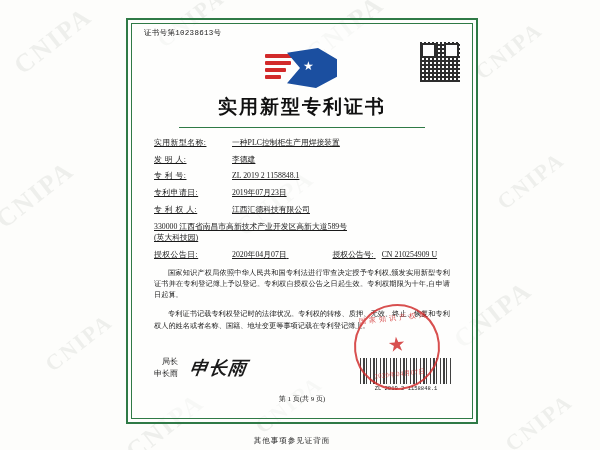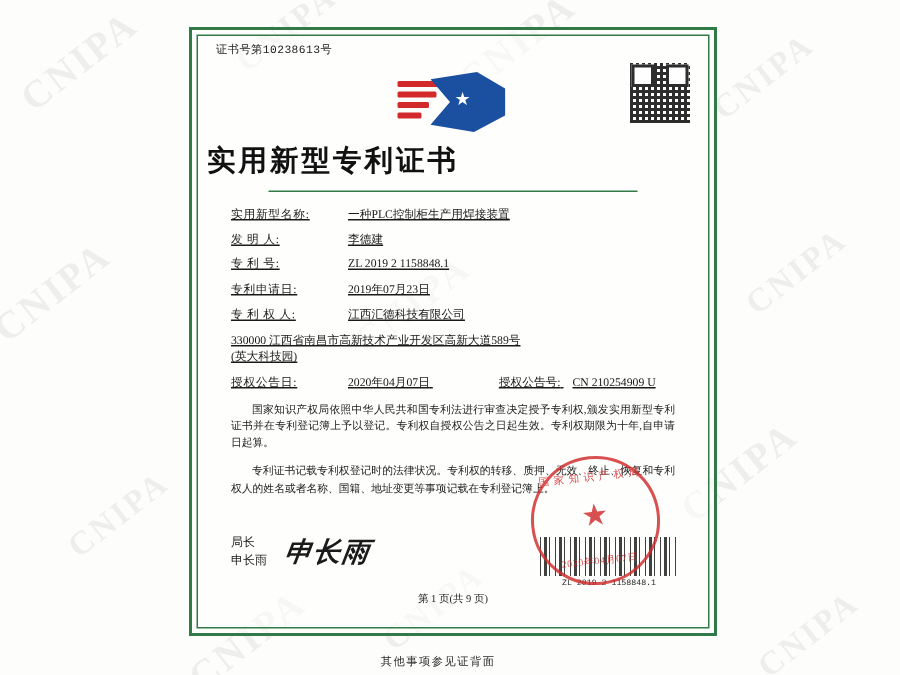--- a/index.html
+++ b/index.html
@@ -126,20 +126,21 @@
   }
   .emblem .star {
     position: absolute;
     left: 38px; top: 12px;
     color: #fff;
     font-size: 12px;
     line-height: 12px;
   }
 
   .title {
+    text-align: center;
     font-family: "Liberation Serif", serif;
     font-weight: bold;
     font-size: 19px;
     color: #111;
     letter-spacing: 2px;
     margin-top: 6px;
   }
   .title-rule {
     width: 246px;
     height: 1px;
@@ -188,20 +189,21 @@
     bottom: 34px;
     width: 100%;
   }
   .sign-label {
     font-family: "Liberation Serif", serif;
     font-size: 8px;
     color: #1a1a1a;
     line-height: 1.5;
     display: inline-block;
     vertical-align: middle;
+    text-align: right;
   }
   .sign-script {
     display: inline-block;
     vertical-align: middle;
     margin-left: 8px;
     font-family: "Liberation Serif", serif;
     font-size: 18px;
     font-style: italic;
     font-weight: bold;
     color: #1a1a1a;

